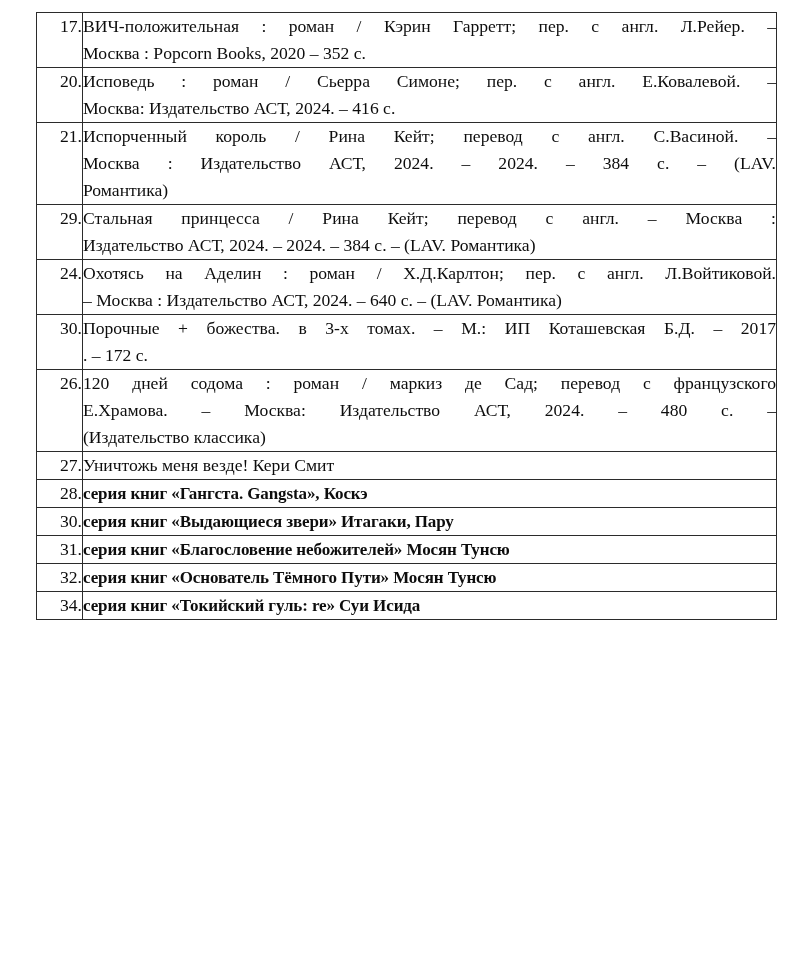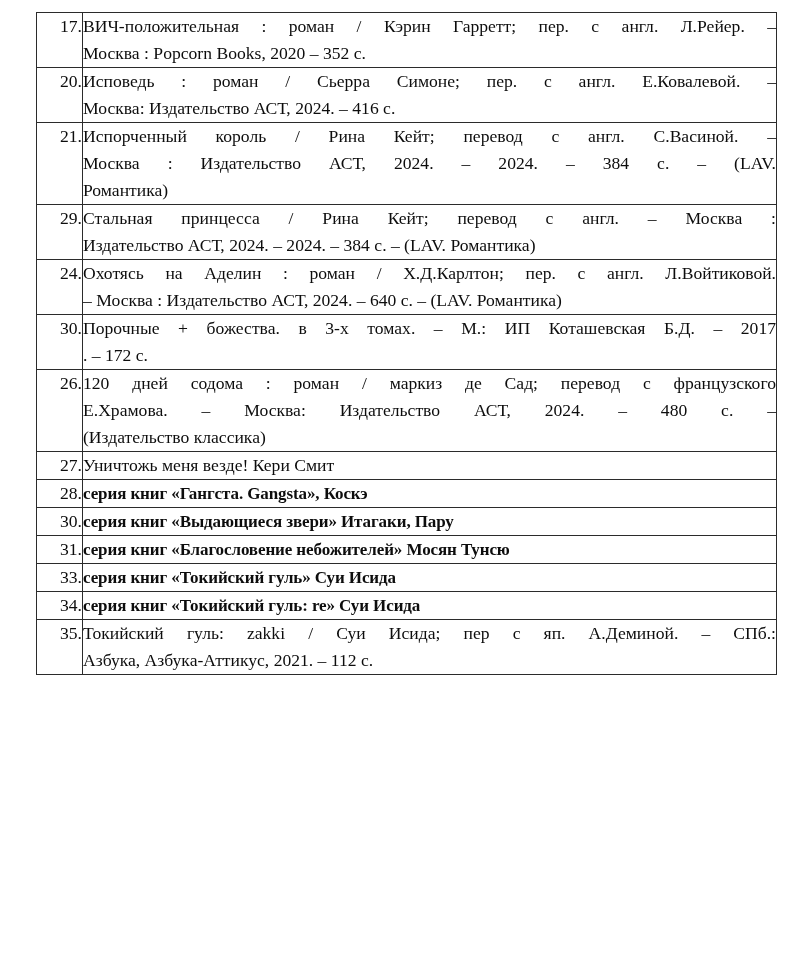--- a/index.html
+++ b/index.html
@@ -173,34 +173,27 @@
               <span class="line last flush">серия книг «Выдающиеся звери» Итагаки, Пару</span>
             </td>
           </tr>
           <tr>
             <td class="num">31.</td>
             <td class="desc bold single">
               <span class="line last flush">серия книг «Благословение небожителей» Мосян Тунсю</span>
             </td>
           </tr>
           <tr>
-            <td class="num">33.</td>
+            <td class="num">32.</td>
             <td class="desc bold single">
-              <span class="line last flush">серия книг «Токийский гуль» Суи Исида</span>
+              <span class="line last flush">серия книг «Основатель Тёмного Пути» Мосян Тунсю</span>
             </td>
           </tr>
           <tr>
             <td class="num">34.</td>
             <td class="desc bold single">
               <span class="line last flush">серия книг «Токийский гуль: re» Суи Исида</span>
             </td>
           </tr>
-          <tr>
-            <td class="num">35.</td>
-            <td class="desc">
-              <span class="line justified">Токийский гуль: zakki / Суи Исида; пер с яп. А.Деминой. – СПб.:</span>
-              <span class="line last flush">Азбука, Азбука-Аттикус, 2021. – 112 с.</span>
-            </td>
-          </tr>
         </tbody>
     </table>
   </div>
 </div>
 
 </body></html>

